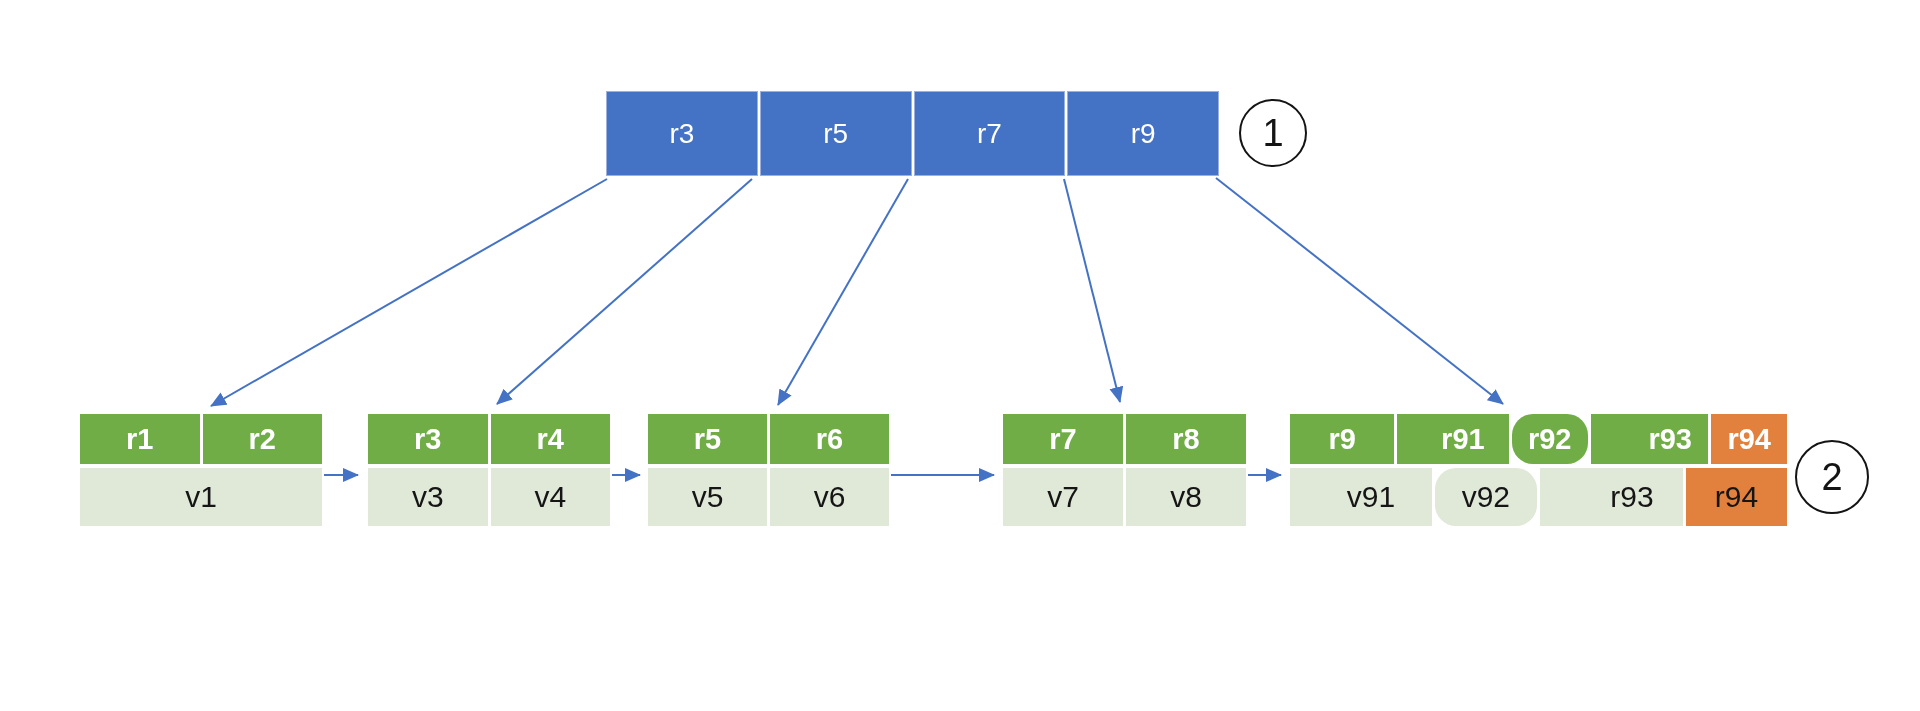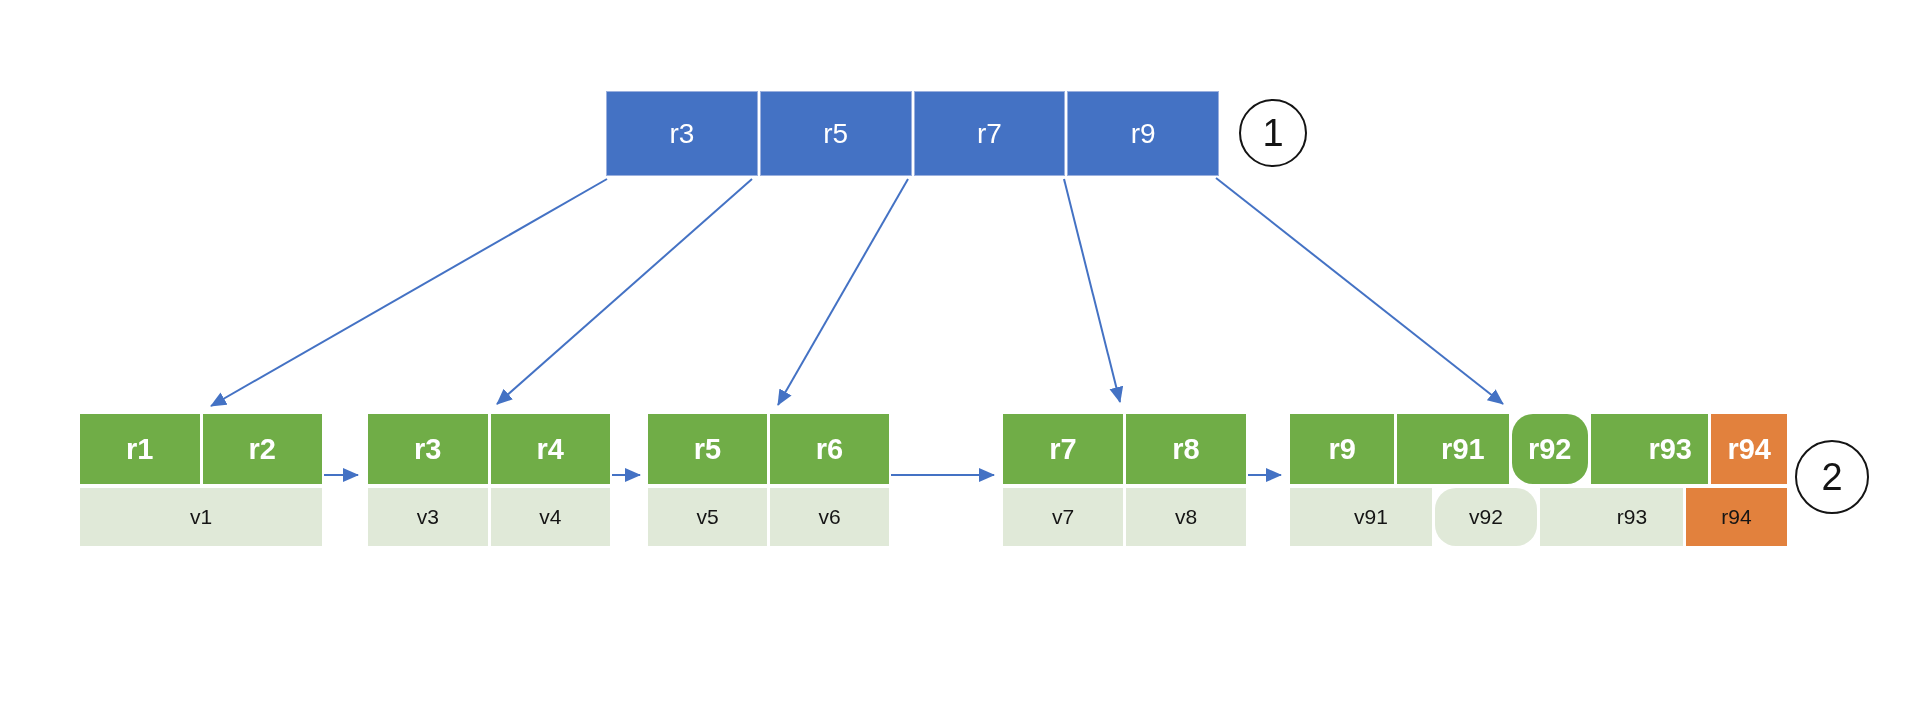--- a/index.html
+++ b/index.html
@@ -21,34 +21,34 @@
     background:var(--node_blue,#4472C4);
     border:1.5px solid var(--node_border,#9BB0DE);
     color:#ffffff;
     font-size:28px;font-weight:400;
     display:flex;align-items:center;justify-content:center;
     box-sizing:border-box;
   }
   
   .leaf-group{position:absolute;top:398px;height:121px;}
   .leaf-row{display:flex;gap:3px;}
-  .leaf-row.headers{height:70px;margin-bottom:4px;}
+  .leaf-row.headers{height:50px;margin-bottom:4px;}
   .leaf-row.values{height:58px;}
   .cell{
     flex:1;
     display:flex;align-items:center;justify-content:center;
     box-sizing:border-box;
   }
   .headers .cell{
     background:var(--leaf_green,#70AD47);
     color:#ffffff;font-size:29px;font-weight:700;
   }
   .values .cell{
     background:var(--leaf_light,#E0E9D8);
-    color:#151515;font-size:21px;font-weight:400;
+    color:#151515;font-size:30px;font-weight:400;
   }
   .cell.orange{background:var(--highlight_orange,#E2813D) !important;}
   .headers .cell.orange{color:#ffffff;}
   .values .cell.orange{color:#151515;}
   
   .g1{left:80px;width:242px;}
   .g2{left:368px;width:242px;}
   .g3{left:648px;width:241px;}
   .g4{left:1003px;width:243px;}
   .g5{left:1290px;width:497px;}

